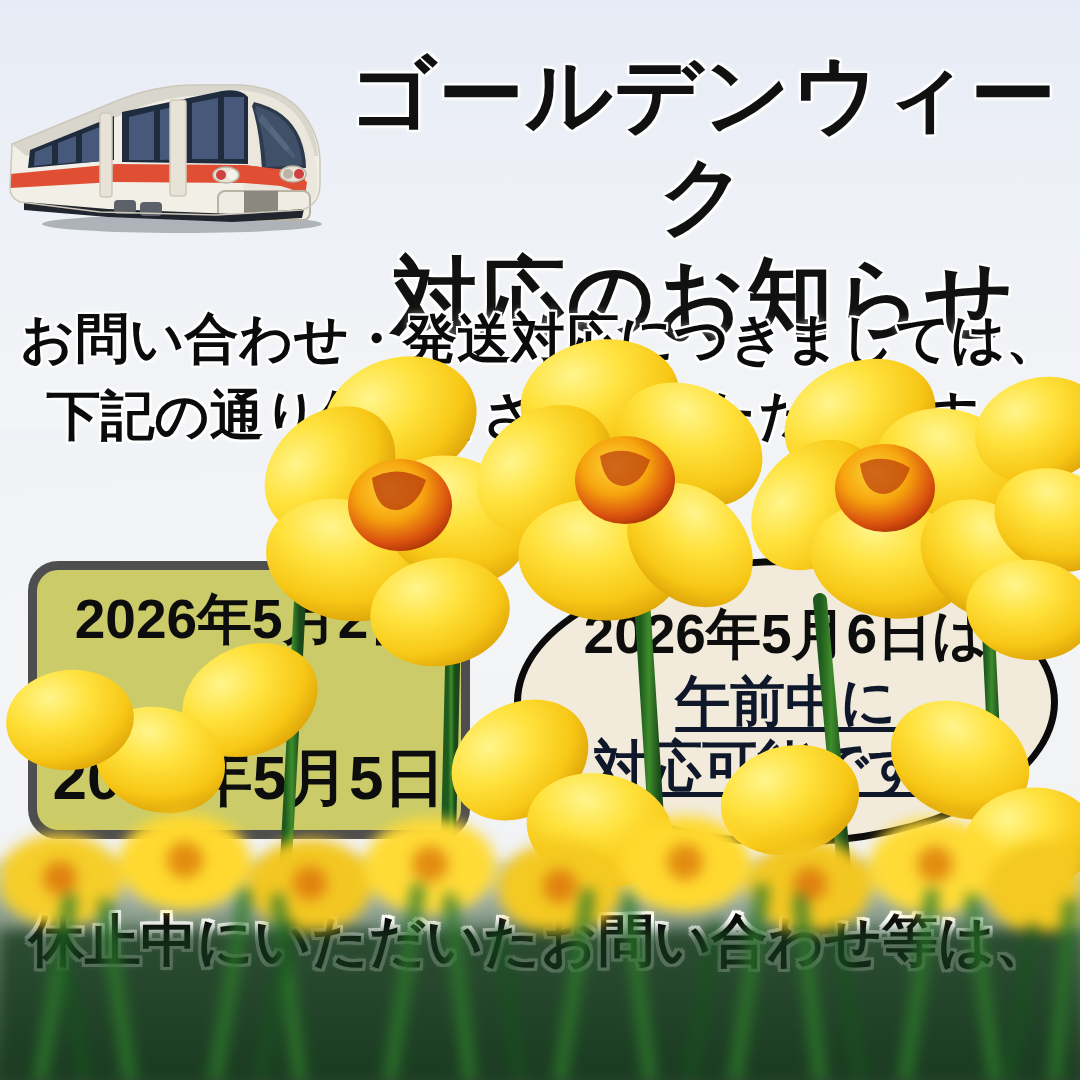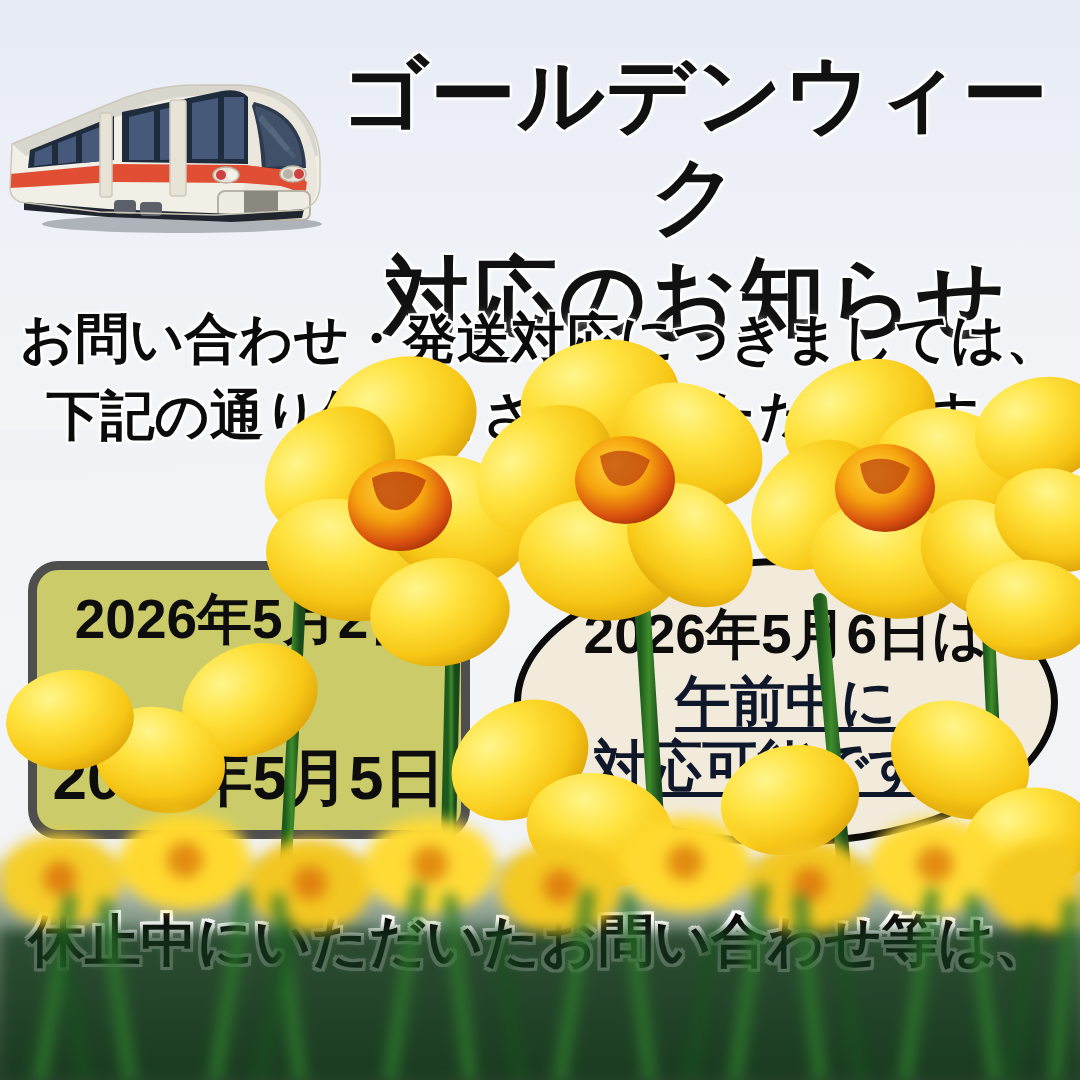--- a/index.html
+++ b/index.html
@@ -30,21 +30,21 @@
     position:absolute;left:-20px;top:860px;width:1120px;height:230px;
     background:linear-gradient(180deg,rgba(30,72,28,.12) 0%,rgba(22,60,24,.62) 35%,rgba(14,44,18,.90) 100%);
     filter:blur(5px);
   }
 
   
   .train{position:absolute;left:4px;top:52px;width:330px;height:186px;}
 
   
   .title{
-    position:absolute;left:330px;top:44px;width:730px;
+    position:absolute;left:338px;top:44px;width:730px;
     text-align:center;color:#111;font-weight:bold;
     font-size:86px;line-height:1.18;letter-spacing:1px;
     text-shadow:
       0 0 6px #fff, 0 0 6px #fff,
       2px 2px 0 rgba(255,255,255,.95),-2px -2px 0 rgba(255,255,255,.95),
       2px -2px 0 rgba(255,255,255,.95),-2px 2px 0 rgba(255,255,255,.95);
   }
   .title .l2{letter-spacing:2px;}
 
   .lead{

